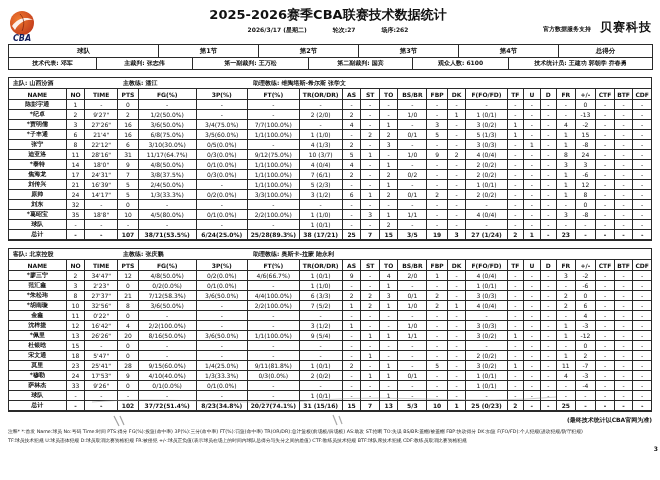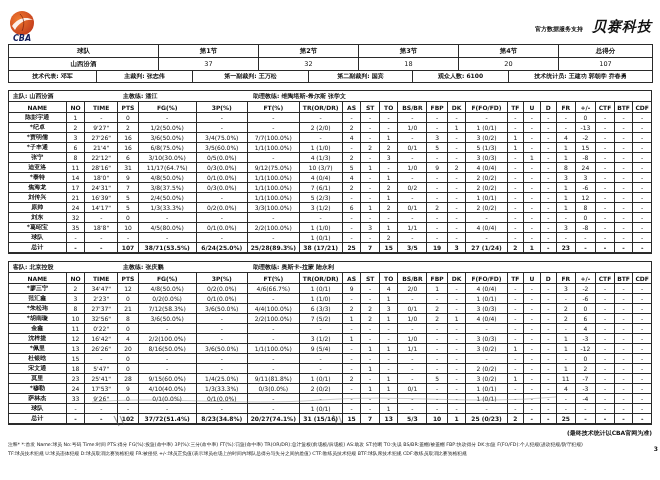--- a/index.html
+++ b/index.html
@@ -8,21 +8,21 @@
   .inner{position:absolute;left:8px;top:6px;width:644px;}
   
   .hdr{position:relative;height:38px;}
   .hdr-left{position:absolute;left:0;top:4px;display:flex;align-items:center;gap:5px;}
   .company{font-size:10px;font-weight:700;letter-spacing:.5px;}
   .hdr-center{position:absolute;left:170px;top:0;width:300px;text-align:center;}
   .title{font-size:13px;font-weight:700;}
   .subline{margin-top:2px;font-size:6px;font-weight:700;display:flex;justify-content:center;gap:26px;}
   .hdr-right{position:absolute;right:0;top:10px;text-align:right;}
   .support{font-size:6px;font-weight:700;}
-  .brand{font-size:14px;font-weight:700;font-style:italic;margin-left:4px;letter-spacing:1px;}
+  .brand{font-size:12px;font-weight:700;margin-left:4px;letter-spacing:1px;}
   
   table{border-collapse:collapse;table-layout:fixed;width:644px;}
   th,td{border:1px solid #2a2a2a;text-align:center;padding:0;overflow:hidden;white-space:nowrap;}
   .qt th,.qt td{height:12px;font-size:6.5px;}
   .qt td:first-child{font-weight:700;}
   .off{margin-top:-1px;}
   .off td{height:11px;font-size:6px;font-weight:700;}
   .team-block{margin-top:7px;border:1px solid #2a2a2a;}
   .team-info{display:flex;align-items:center;height:11px;font-size:6px;font-weight:700;}
   .team-info span:nth-child(1){margin-left:4px;width:110px;}
@@ -52,20 +52,28 @@
               <stop offset="0%" stop-color="#f07a30"></stop>
                 <stop offset="100%" stop-color="#c13a1b"></stop>
             </radialGradient>
           </defs>
           <circle cx="14" cy="13" r="12" fill="url(#g1)"></circle>
           <path d="M4,16 C10,8 18,6 25,10 C19,9 11,12 7,20 Z" fill="#ffffff" opacity="0.9"></path>
           <path d="M12,4 C16,8 17,14 14,21" stroke="#7a1f0d" stroke-width="1" fill="none" opacity="0.7"></path>
           <text x="14" y="31" text-anchor="middle" font-size="8" font-weight="bold" font-style="italic" fill="#15205e">CBA</text>
         </svg>
       </div>
+      <div class="hdr-center">
+        <div class="title">2025-2026赛季CBA联赛技术数据统计</div>
+        <div class="subline">
+          <span>2026/3/17 (星期二)</span>
+          <span>轮次:27</span>
+          <span>场序:262</span>
+        </div>
+      </div>
       <div class="hdr-right">
         <span class="support">官方数据服务支持</span>
         <span class="brand">贝赛科技</span>
       </div>
     </div>
 
     <table class="qt">
       <colgroup>
           <col style="width: 150px;">
           <col style="width: 100px;">
@@ -78,28 +86,20 @@
           <tr>
             <th>球队</th>
             <th>第1节</th>
             <th>第2节</th>
             <th>第3节</th>
             <th>第4节</th>
             <th>总得分</th>
           </tr>
         </thead>
       <tbody>
-          <tr>
-            <td>山西汾酒</td>
-            <td>37</td>
-            <td>32</td>
-            <td>18</td>
-            <td>20</td>
-            <td>107</td>
-          </tr>
         </tbody>
     </table>
 
     <table class="off">
       <colgroup>
           <col style="width: 88px;">
           <col style="width: 96px;">
           <col style="width: 116px;">
           <col style="width: 104px;">
           <col style="width: 96px;">

